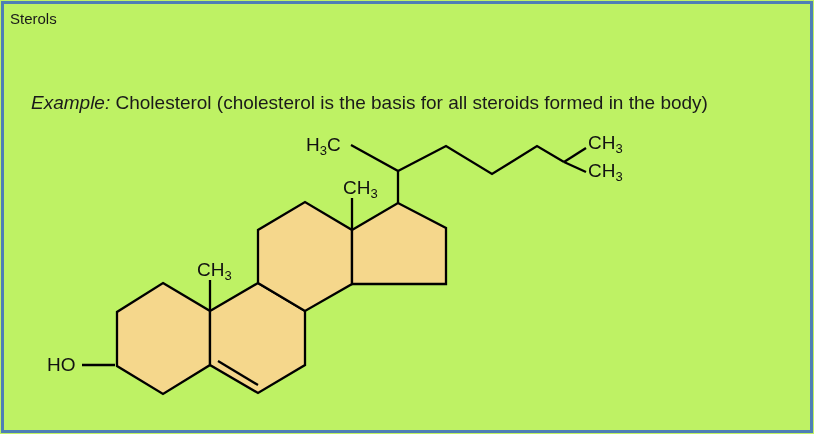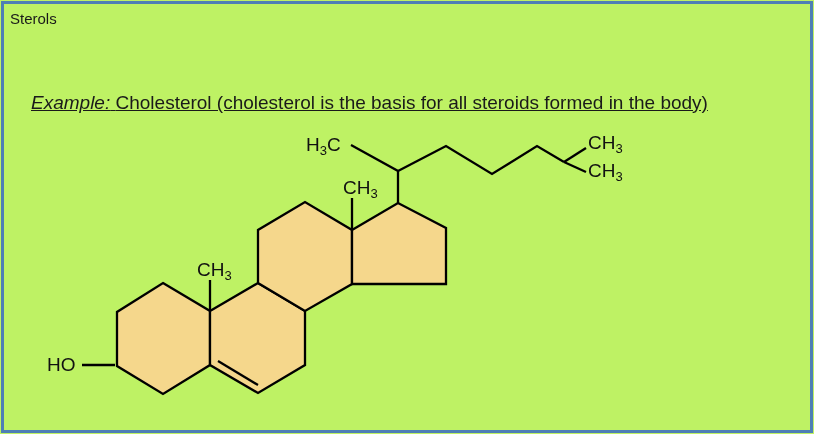--- a/index.html
+++ b/index.html
@@ -14,21 +14,21 @@
   }
   #frame {
     position: absolute;
     left: 1px; top: 1px; right: 1px; bottom: 1px;
     border: 3px solid #4E7FB5;
     pointer-events: none;
   }
   .txt { position: absolute; white-space: nowrap; line-height: 1.15; }
   #title { left: 10px; top: 10px; font-size: 15px; }
   #desc { left: 6px; top: 48px; font-size: 19px; }
-  #example { left: 31px; top: 92px; font-size: 19px; text-decoration: underline; }
+  #example { left: 31px; top: 92px; font-size: 19px; }
   #example .ital { font-style: italic; }
   #mol { position: absolute; left: 0; top: 0; }
   .ring { stroke: #000000; stroke-width: 2.3; stroke-linejoin: miter; }
   .bond { stroke: #000000; stroke-width: 2.3; fill: none; stroke-linejoin: miter; stroke-linecap: butt; }
   .chem { font-family: "Liberation Sans", sans-serif; font-size: 19px; fill: #111111; }
   .sub { font-size: 13px; }
 </style>
 </head>
 <body>
 

